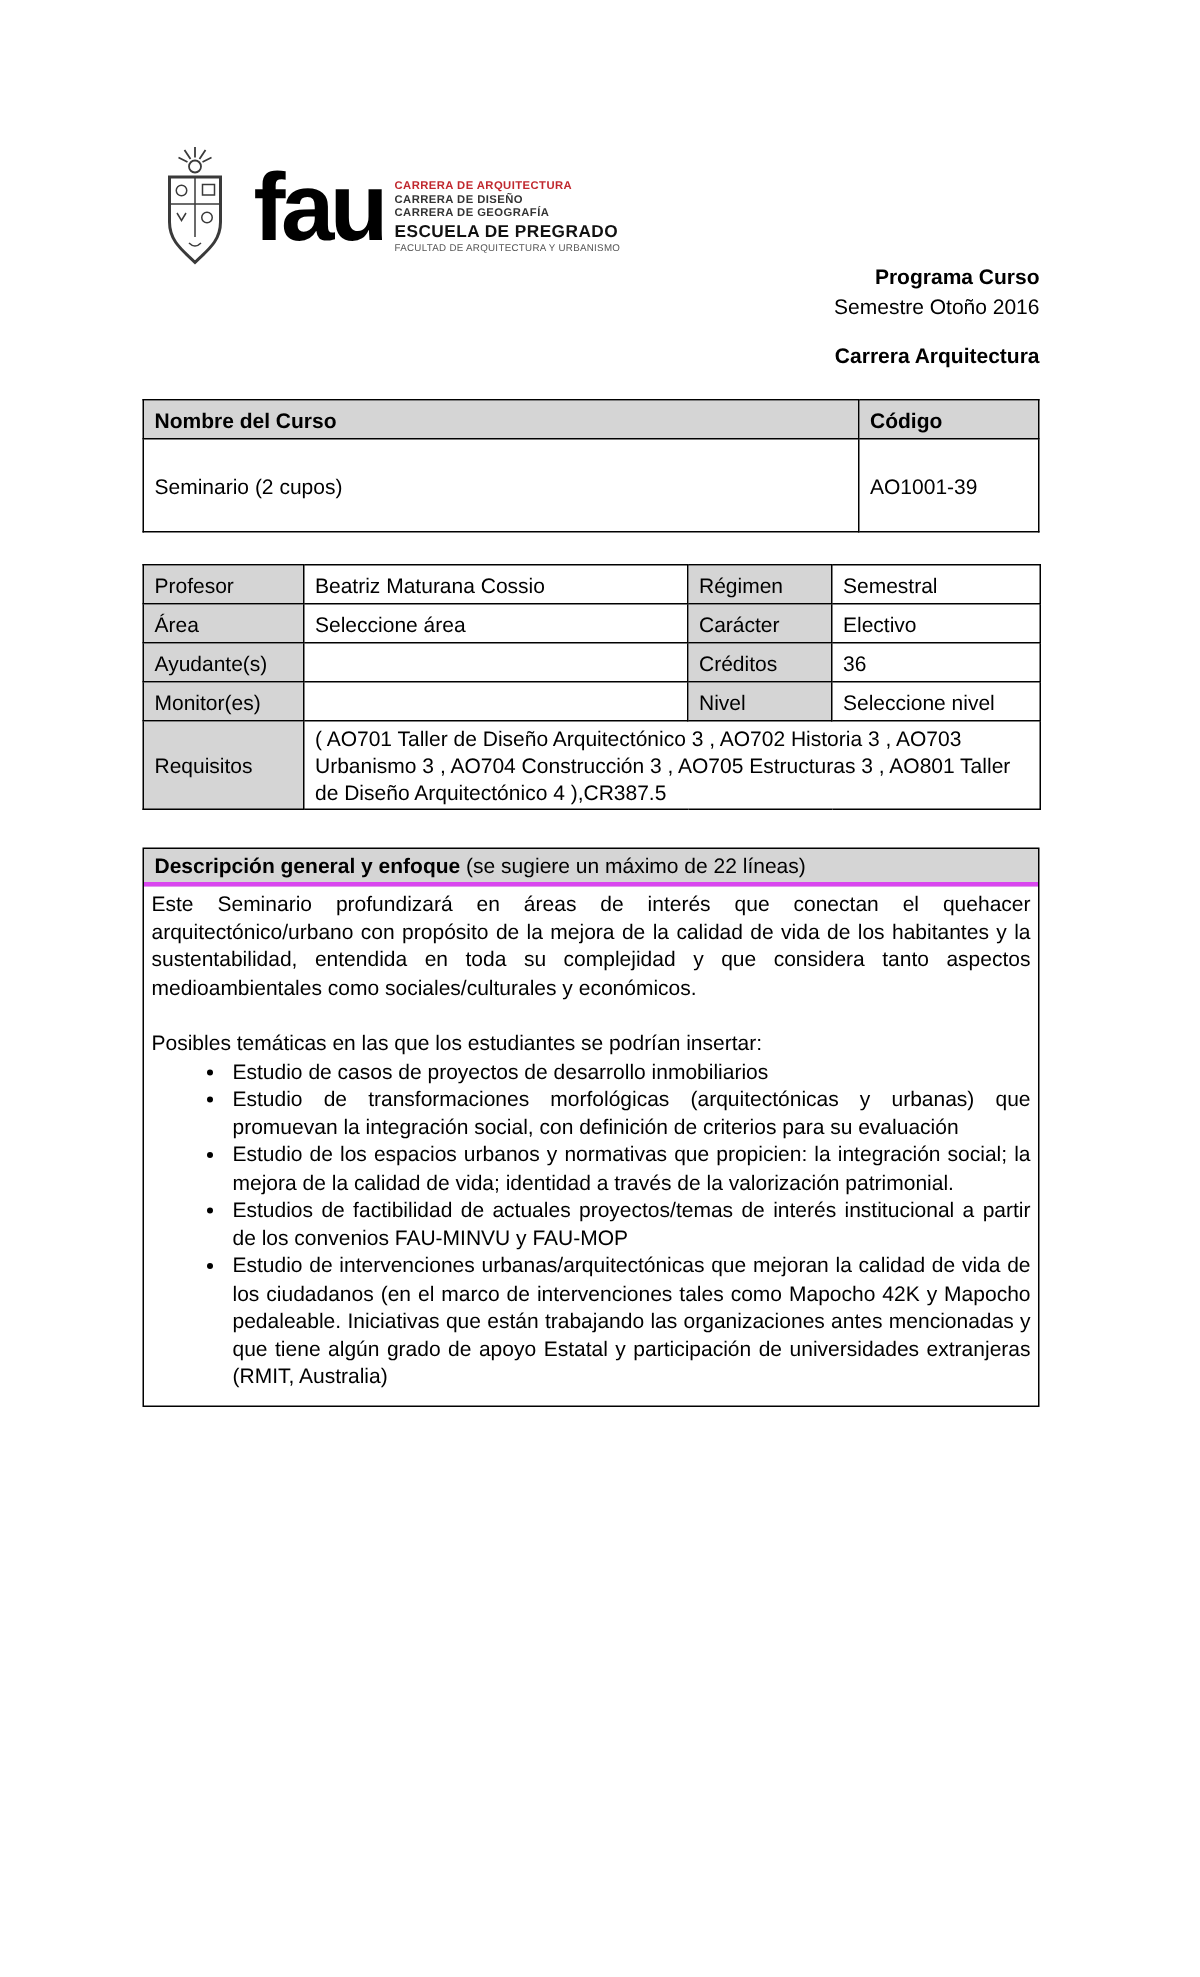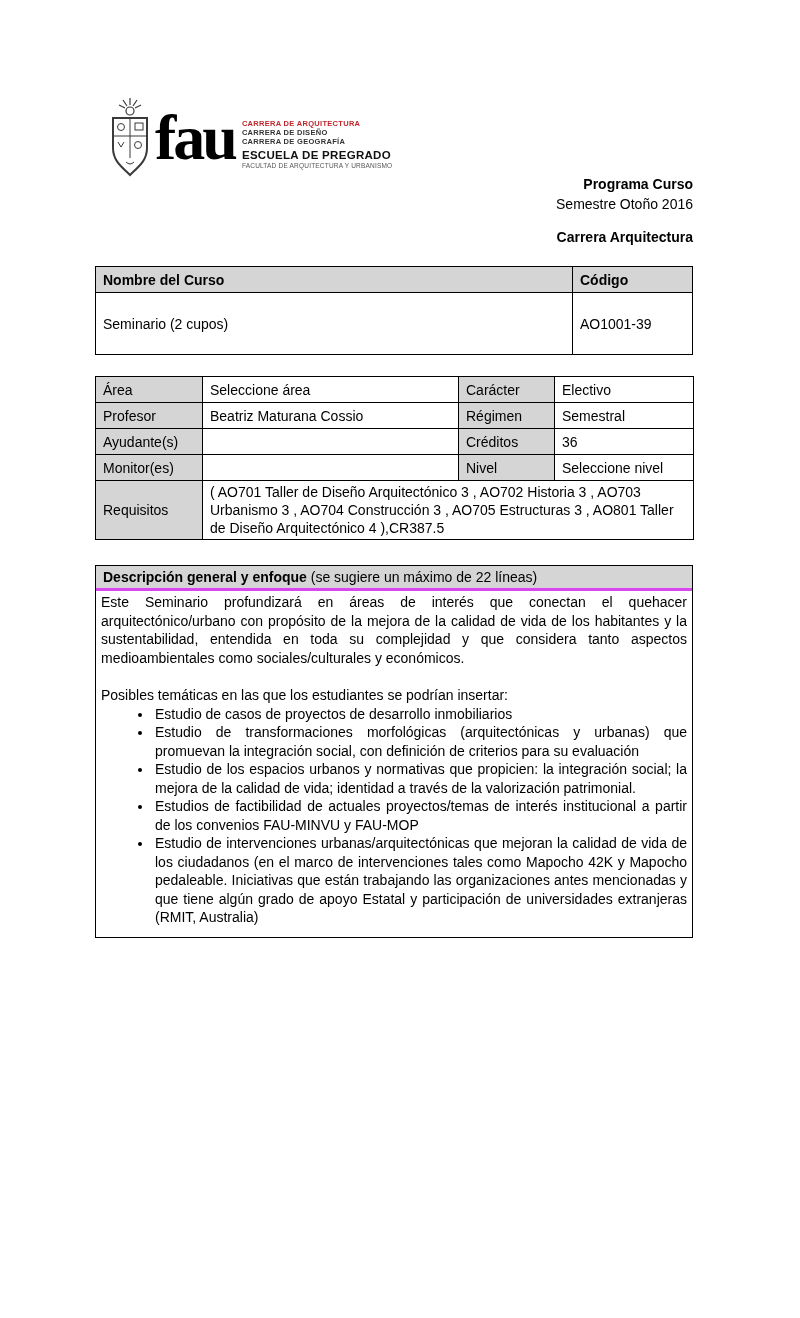--- a/index.html
+++ b/index.html
@@ -3,22 +3,22 @@
 <meta charset="utf-8">
 <style>
   * { margin:0; padding:0; box-sizing:border-box; }
   html,body { background:#ffffff; }
   body { font-family:"Liberation Sans", sans-serif; color:#000; }
   .page { position:relative; width:800px; height:1318px; background:#fff; overflow:hidden; }
 
   
   .logo-block { position:absolute; top:98px; left:108px; display:flex; align-items:flex-start; }
   .shield { width:44px; height:80px; flex:0 0 auto; }
-  .fau-text { font-family:Liberation Serif, serif; font-weight:bold; font-size:64px; line-height:1;
-              letter-spacing:-3px; margin-left:3px; margin-top:8px;text-align:right; }
+  .fau-text { font-family:Liberation Sans, sans-serif; font-weight:bold; font-size:64px; line-height:1;
+              letter-spacing:-3px; margin-left:17px; margin-top:8px;text-align:right; }
   .logo-captions { margin-left:7px; padding-top:21px; white-space:nowrap; }
   .cap { font-size:7.5px; line-height:9px; letter-spacing:0.3px; color:#333; font-weight:bold; }
   .cap.red { color:#c0272d; }
   .cap.escuela { font-size:11.5px; line-height:13px; margin-top:3px; color:#111; }
   .cap.facultad { font-size:6.5px; line-height:8px; font-weight:normal; color:#555; letter-spacing:0.2px; }
 
   
   .title-block { position:absolute; top:176px; left:95px; width:598px; text-align:right; font-size:14px; }
   .doc-title { font-weight:bold; }
   .semester { margin-top:4px; }
@@ -111,30 +111,30 @@
       <tr>
         <td>Seminario (2 cupos)</td>
         <td>AO1001-39</td>
       </tr>
     </tbody>
       </table>
 
     <table class="details-table">
       <tbody>
           <tr>
+        <td class="gray c1">Profesor</td>
+        <td class="c2">Beatriz Maturana Cossio</td>
+        <td class="gray c3">Régimen</td>
+        <td class="c4">Semestral</td>
+      </tr>
+      <tr>
         <td class="gray c1">Área</td>
         <td class="c2">Seleccione área</td>
         <td class="gray c3">Carácter</td>
         <td class="c4">Electivo</td>
-      </tr>
-      <tr>
-        <td class="gray c1">Profesor</td>
-        <td class="c2">Beatriz Maturana Cossio</td>
-        <td class="gray c3">Régimen</td>
-        <td class="c4">Semestral</td>
       </tr>
       <tr>
         <td class="gray c1">Ayudante(s)</td>
         <td class="c2"></td>
         <td class="gray c3">Créditos</td>
         <td class="c4">36</td>
       </tr>
       <tr>
         <td class="gray c1">Monitor(es)</td>
         <td class="c2"></td>

